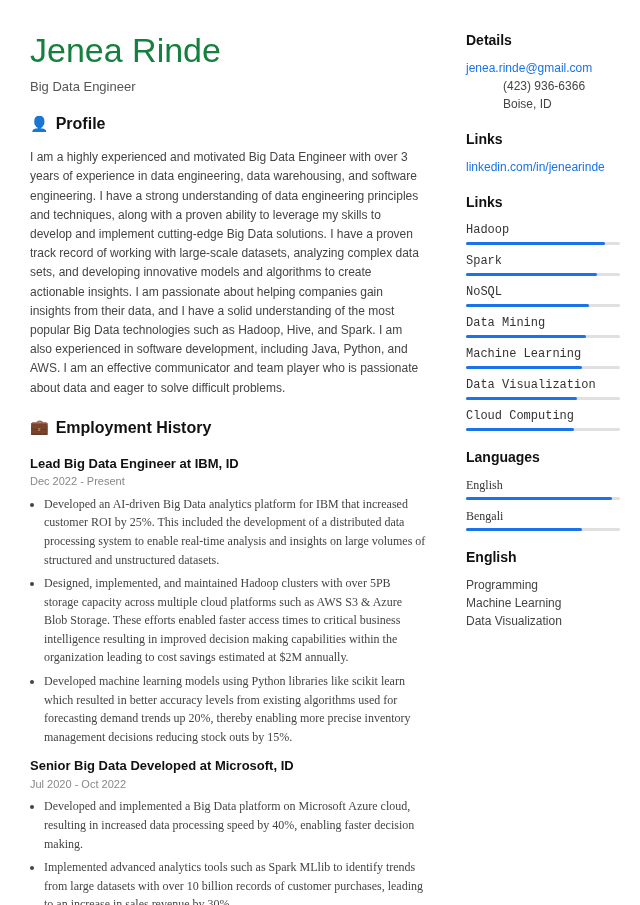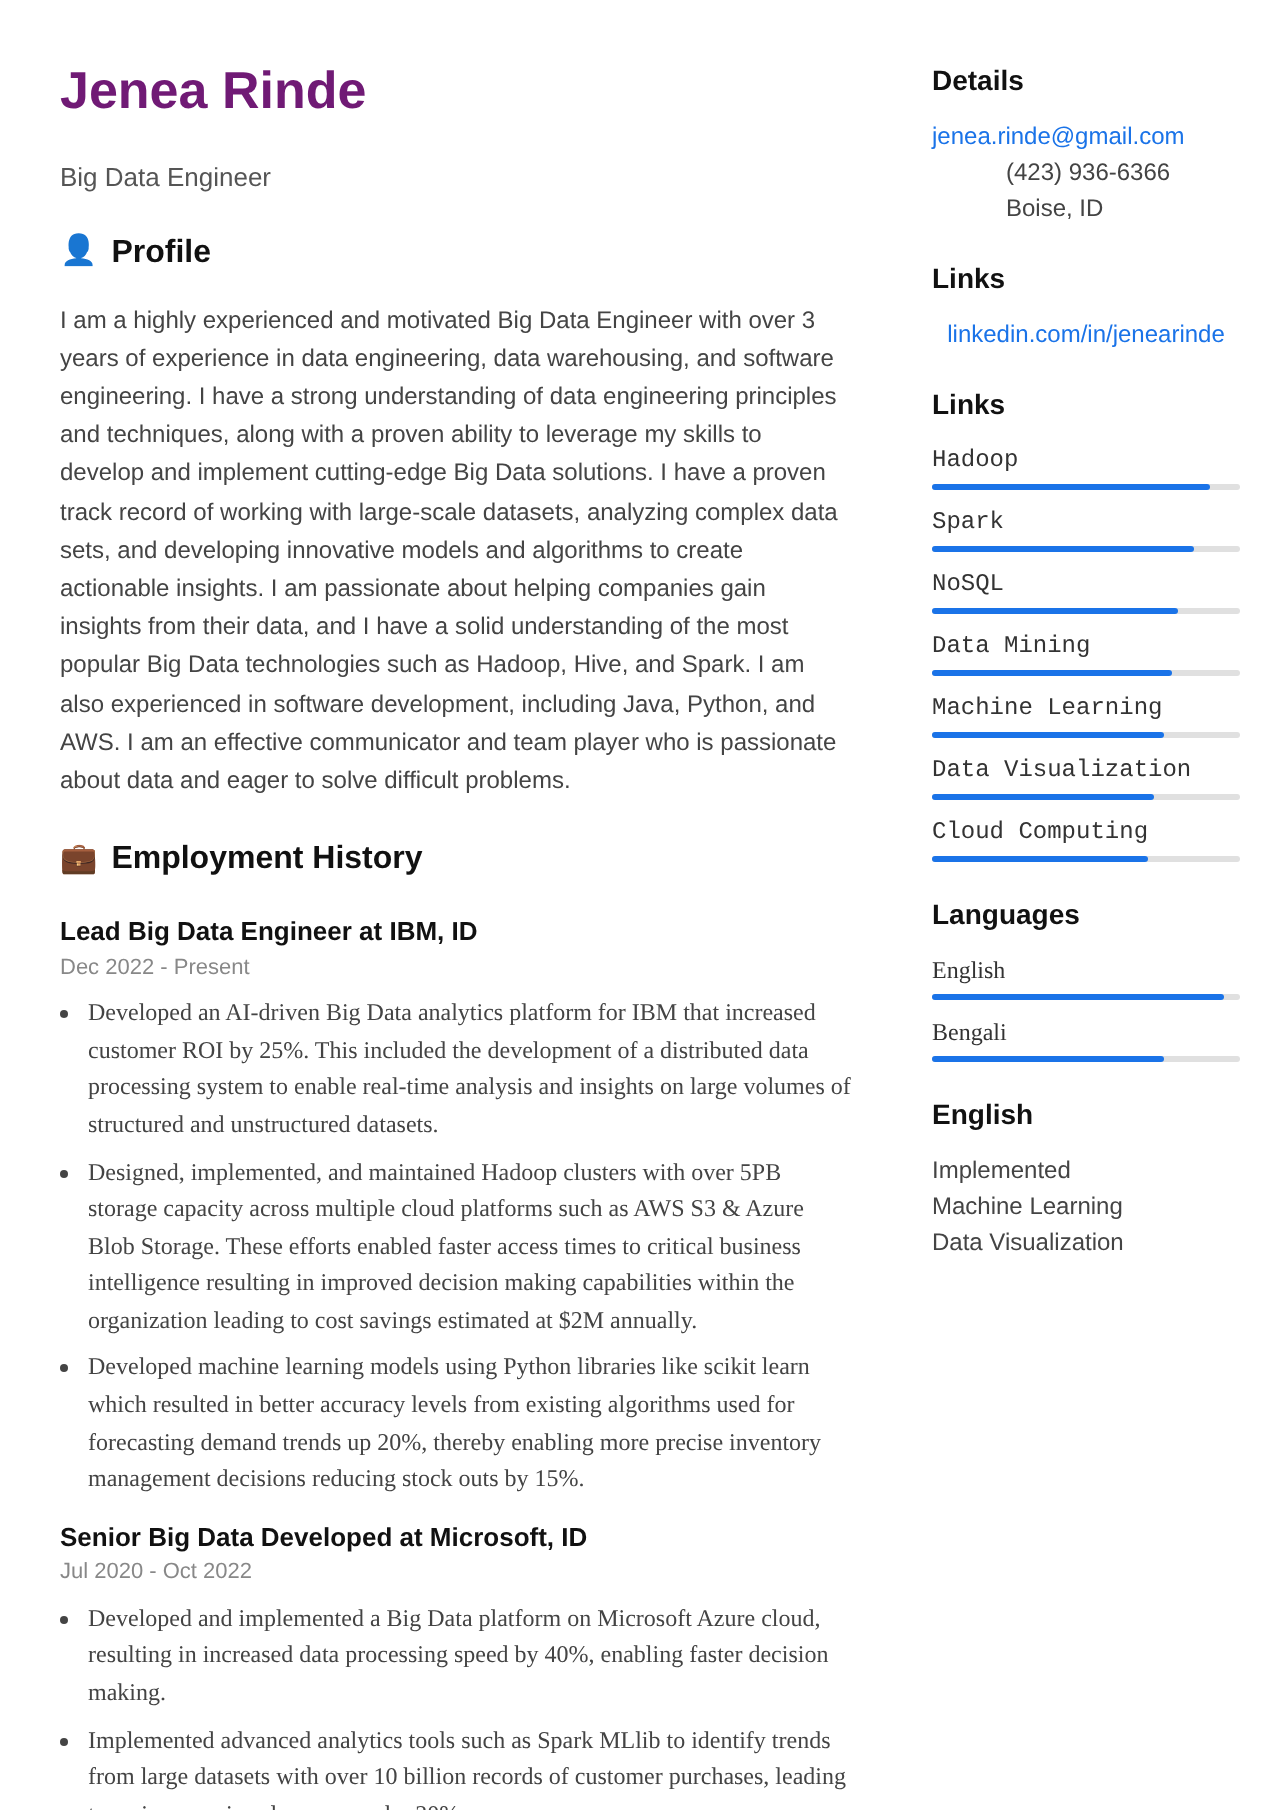--- a/index.html
+++ b/index.html
@@ -24,29 +24,29 @@
       border-right: none;
     }
     .right-col {
       width: 190px;
       padding: 30px 20px 30px 16px;
       background: #fff;
       flex-shrink: 0;
     }
     
     .header-name {
-      font-size: 26px;
-      font-weight: 700;
-      color: #701a75;
+      font-size: 34px;
+      font-weight: 400;
+      color: #15803d;
       line-height: 1.2;
     }
     .header-title {
       font-size: 13px;
       color: #555;
-      margin-top: 18px;
+      margin-top: 6px;
       margin-bottom: 16px;
     }
     
     .section {
       margin-bottom: 18px;
     }
     .section-heading {
       display: flex;
       align-items: center;
       gap: 7px;
@@ -102,21 +102,20 @@
       font-size: 12px;
     }
     .detail-text {
       font-size: 12px;
       color: #444;
       margin-left: 37px;
     }
     .link-text {
       color: #1a73e8;
       font-size: 12px;
-      text-align: center;
     }
     
     .skill-item {
       margin-bottom: 7px;
       font-family: Liberation Mono, monospace;
     }
     .skill-name {
       font-size: 12px;
       color: #333;
       margin-bottom: 3px;
@@ -284,19 +283,19 @@
       <div class="lang-bar-bg">
         <div class="lang-bar-fill" style="width:75%"></div>
       </div>
     </div>
         </div>
     </div>
 
     <div class="right-section">
       <div class="right-heading">English</div>
       <div id="hobbies-container">
-          <div class="hobby-text">Implemented</div>
+          <div class="hobby-text">Programming</div>
           <div class="hobby-text">Machine Learning</div>
           <div class="hobby-text">Data Visualization</div>
         </div>
     </div>
   </div>
 </div>
 
 </body></html>

